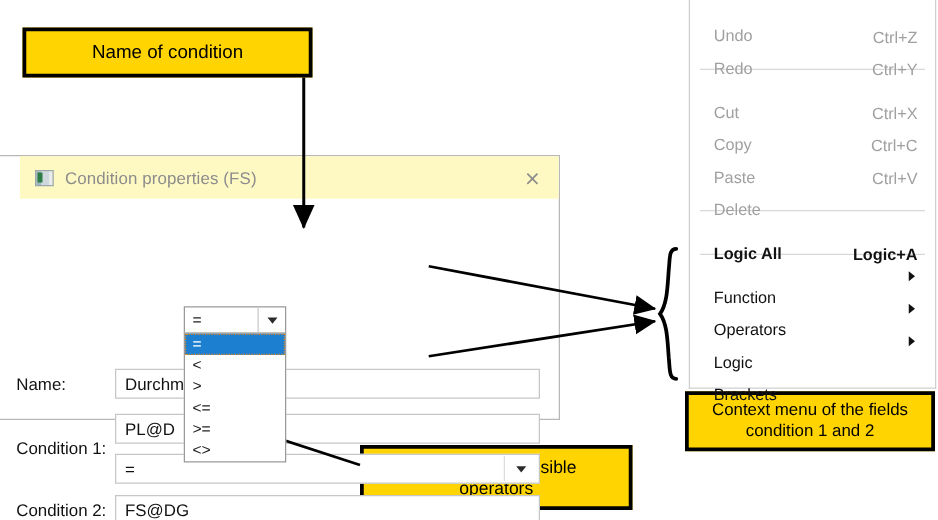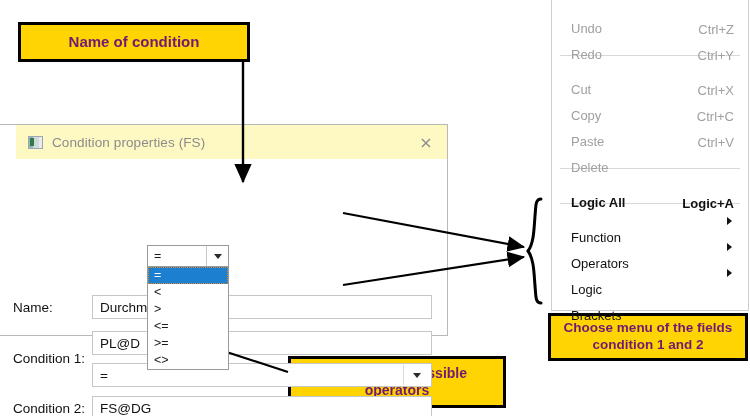--- a/index.html
+++ b/index.html
@@ -11,22 +11,22 @@
   .abs{position:absolute;}
 
   
   .callout{
     position:absolute;
     background:#FFD400;
     border:3px solid #000000;
     box-sizing:border-box;
     display:flex;align-items:center;justify-content:center;
     text-align:center;
-    font-weight:bold;
-    color:#701a75;
+    font-weight:normal;
+    color:#000000;
     line-height:1.25;
   }
   #callout-name{left:18px;top:22px;width:232px;height:40px;font-size:15px;}
   #callout-operators{left:288px;top:356px;width:218px;height:52px;font-size:14px;}
   #callout-context{left:548px;top:313px;width:200px;height:48px;font-size:13.5px;}
 
   
   #dialog{
     left:0px;top:124px;width:448px;height:212px;
     background:#ffffff;
@@ -160,21 +160,21 @@
 
 <div class="callout" id="callout-operators">
   <div>
     <div>Selection of possible</div>
     <div>operators</div>
   </div>
 </div>
 
 <div class="callout" id="callout-context">
   <div>
-    <div>Choose menu  of the fields</div>
+    <div>Context menu  of the fields</div>
     <div>condition 1 and 2</div>
   </div>
 </div>
 
 <div class="abs" id="dialog">
 
   <div id="dialog-titlebar">
     <div id="dialog-icon"></div>
     <span id="dialog-title">Condition properties (FS)</span>
   </div>

